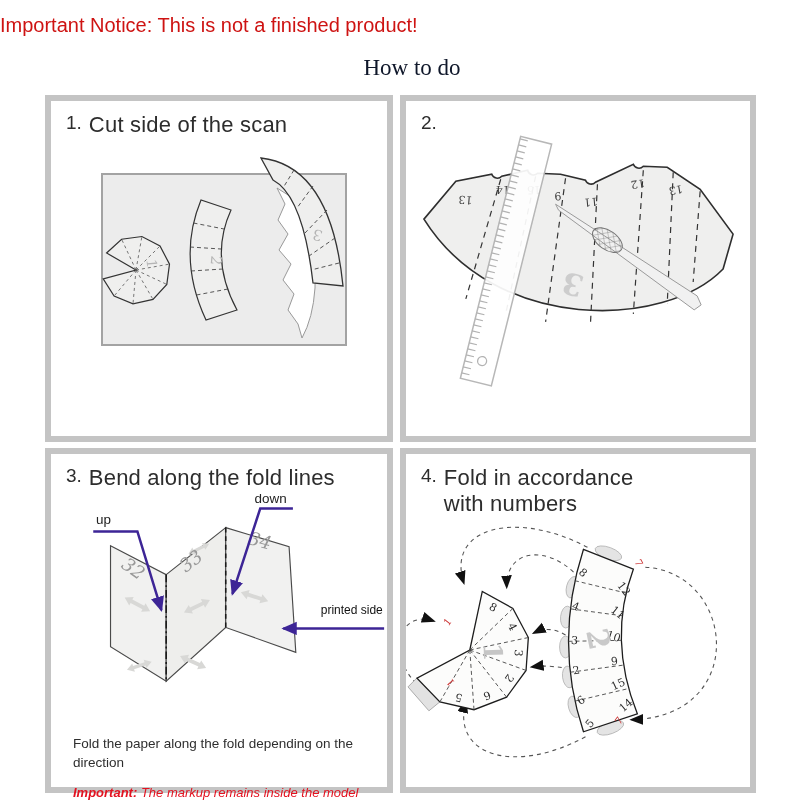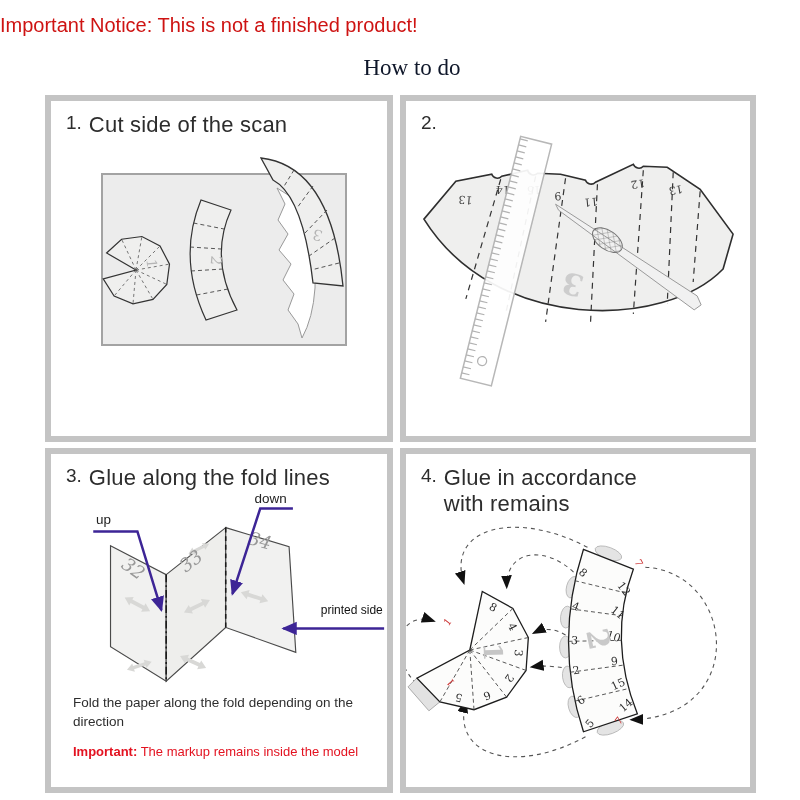--- a/index.html
+++ b/index.html
@@ -13,22 +13,22 @@
   #panel1{left:45px;top:95px;width:348px;height:347px;}
   #panel2{left:400px;top:95px;width:356px;height:347px;}
   #panel3{left:45px;top:448px;width:348px;height:345px;}
   #panel4{left:400px;top:448px;width:356px;height:345px;}
   .step-head{display:flex;align-items:flex-start;gap:7px;padding:11px 8px 0 15px;}
   .step-num{font-size:19px;color:#2d2d2d;line-height:1.1;padding-top:1px;}
   .step-text{font-size:22px;color:#2d2d2d;line-height:1.18;letter-spacing:.2px;}
   #panel2 .step-text{max-width:268px;}
   #panel4 .step-text{max-width:225px;}
   .fig{display:block;}
-  .note{padding:6px 12px 0 22px;font-size:13.5px;color:#2e2e2e;max-width:288px;line-height:1.4;}
-  .important{padding:12px 6px 0 22px;font-size:13px;color:#e31220;white-space:nowrap;}
+  .note{padding:6px 12px 0 22px;font-size:13.5px;color:#2e2e2e;max-width:288px;line-height:1.4;margin-top:41px;}
+  .important{padding:12px 6px 0 22px;font-size:13px;color:#e31220;white-space:nowrap;font-style:italic;}
   .important b{font-weight:bold;}
   svg text{font-family:"DejaVu Serif",serif;}
   .ui-label{font-family:"Liberation Sans",sans-serif;}
 </style>
 </head>
 <body>
 
 <div class="page">
 
   <div class="notice">Important Notice: This is not a finished product!</div>
@@ -130,21 +130,21 @@
       <g>
         <polygon points="150,70 292,162 296,171 289,176 153,76" fill="#f1f1f1" stroke="#9a9a9a" stroke-width="1"></polygon>
         <ellipse cx="202" cy="106" rx="17" ry="9.5" transform="rotate(35 202 106)" fill="url(#xhatch)" stroke="#777" stroke-width="1"></ellipse>
       </g>
     </svg>
   </div>
 
   <div class="panel" id="panel3">
     <div class="step-head">
       <span class="step-num">3.</span>
-      <span class="step-text">Glue along the fold lines</span>
+      <span class="step-text">Bend along the fold lines</span>
     </div>
     <svg class="fig" width="336" height="197" viewBox="0 0 350 205">
       <defs>
         <marker id="pArrow" orient="auto" markerUnits="userSpaceOnUse" markerWidth="20" markerHeight="16" refX="14" refY="7">
           <path d="M0,0 L16,7 L0,14 Z" fill="#3d2596"></path>
         </marker>
         <path id="dblArrow" d="M-15,0 L-7,-5 -7,-2 7,-2 7,-5 15,0 7,5 7,2 -7,2 -7,5 Z"></path>
       </defs>
 
       <g>
@@ -183,21 +183,21 @@
         <line x1="347" y1="143" x2="242" y2="143" marker-end="url(#pArrow)"></line>
       </g>
     </svg>
     <div class="note">Fold the paper along the fold depending on the direction</div>
     <div class="important"><b>Important:</b><span> The markup remains inside the model</span></div>
   </div>
 
   <div class="panel" id="panel4">
     <div class="step-head">
       <span class="step-num">4.</span>
-      <span class="step-text">Glue in accordance with remains</span>
+      <span class="step-text">Fold in accordance with numbers</span>
     </div>
     <svg class="fig" width="344" height="265" viewBox="0 0 345 265">
       <defs>
         <marker id="bArrow" orient="auto" markerUnits="userSpaceOnUse" markerWidth="16" markerHeight="12" refX="12" refY="5.5">
           <path d="M0,0 L14,5.5 L0,11 Z" fill="#111"></path>
         </marker>
       </defs>
 
       <g fill="none" stroke="#555" stroke-width="1.1" stroke-dasharray="4 4">
         <path d="M182,30 C110,-8 40,10 58,66" marker-end="url(#bArrow)"></path>

